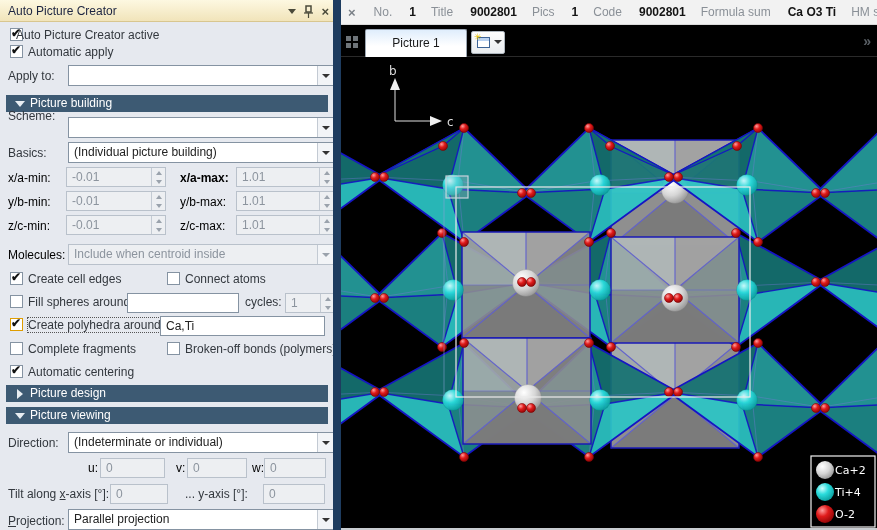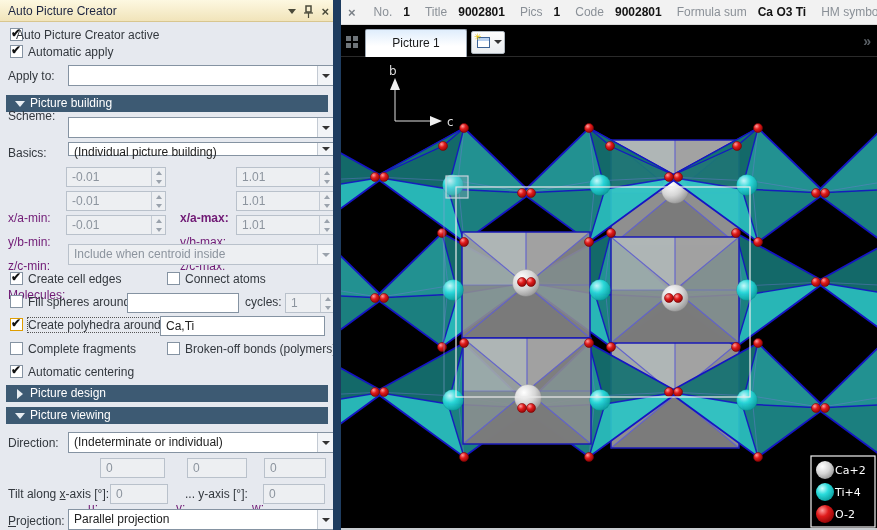--- a/index.html
+++ b/index.html
@@ -11,21 +11,21 @@
   #left-panel { position:absolute; left:0; top:0; width:333px; height:530px; background:#E6E9EF; }
   #panel-title { position:absolute; left:0; top:0; width:333px; height:22px;
     background:linear-gradient(#FDF8E1,#F1E4BA); border-bottom:1px solid #D8C68F;
     color:#1C2440; line-height:22px; padding-left:8px; }
   .title-icons { position:absolute; right:4px; top:0; height:22px; display:flex; align-items:center; gap:7px; }
   .tri-down { width:0; height:0; border-left:4px solid transparent; border-right:4px solid transparent;
     border-top:5px solid #4a4a3a; }
   .x-icon { color:#4a4a3a; font-size:13px; font-weight:bold; line-height:13px; }
 
   .row-label { position:absolute; color:#33383E; white-space:nowrap; }
-  .dis { color:#701a75;margin-top:40px; }
+  .dis { color:#000000; }
   .combo { position:absolute; background:#fff; border:1px solid #8593A2; }
   .combo .val { position:absolute; left:5px; top:2px; right:18px; white-space:nowrap; overflow:hidden; }
   .combo .btn { position:absolute; right:0; top:0; bottom:0; width:16px; background:#F2F4F7;
     border-left:1px solid #C3CAD3; display:flex; align-items:center; justify-content:center; }
   .combo.disabled { background:#EDEFF2; border-color:#B9C1CB; }
   .combo.disabled .val { color:#8C949E; }
   .carrow { width:0; height:0; border-left:4px solid transparent; border-right:4px solid transparent;
     border-top:4px solid #333; }
   .combo.disabled .carrow { border-top-color:#9AA2AC; }
 
@@ -56,21 +56,21 @@
 
   
   #divider { position:absolute; left:333px; top:0; width:8px; height:530px; background:#1E3C5F; }
 
   
   #right { position:absolute; left:341px; top:0; width:536px; height:530px; background:#F2F2F2; }
   #toolbar { position:absolute; left:0; top:0; width:536px; height:25px; background:#F2F2F2;
     border-bottom:1px solid #DADADA; display:flex; align-items:center; }
   .tb-icon { color:#7A8087; margin-left:7px; font-weight:bold; font-size:13px; }
   #tb-items { display:flex; margin-left:12px; gap:15px; }
-  .tb-item { display:flex; gap:11px; white-space:nowrap; }
+  .tb-item { display:flex; gap:17px; white-space:nowrap; }
   .tb-label { color:#8A9097; }
   .tb-value { color:#141414; font-weight:bold; }
 
   #tabstrip { position:absolute; left:0; top:25px; width:536px; height:32px; background:#000000;
     border-bottom:1px solid #2A2A2A; }
   #grid-icon { position:absolute; left:5px; top:11px; width:12px; height:12px; }
   #grid-icon div { position:absolute; width:5px; height:5px; background:#6E7479; }
   #tab-picture { position:absolute; left:24px; top:4px; width:102px; height:28px; background:#fff;
     background:linear-gradient(#DFEDFC,#FFFFFF 60%); border:1px solid #9AA5B1; border-bottom:none;
     border-radius:2px 2px 0 0; text-align:center; line-height:26px; color:#1A1A1A; }
@@ -126,21 +126,21 @@
 
     <span class="row-label" style="left:8px; top:109px;">Scheme:</span>
     <div class="combo" style="left:68px; top:117px; width:266px; height:21px;">
       <span class="val"></span>
       <span class="btn">
           <span class="carrow"></span>
         </span>
     </div>
 
     <span class="row-label" style="left:8px; top:146px;">Basics:</span>
-    <div class="combo" style="left:68px; top:142px; width:266px; height:14px;padding-left:32px;">
+    <div class="combo" style="left:68px; top:142px; width:266px; height:21px;padding-left:32px;">
       <span class="val">(Individual picture building)</span>
       <span class="btn">
           <span class="carrow"></span>
         </span>
     </div>
 
     <span class="row-label dis" style="left:8px; top:171px;">x/a-min:</span>
     <div class="field disabled" style="left:66px; top:167px; width:100px; height:20px;">
       <span class="val">-0.01</span>
       <span class="spin">

